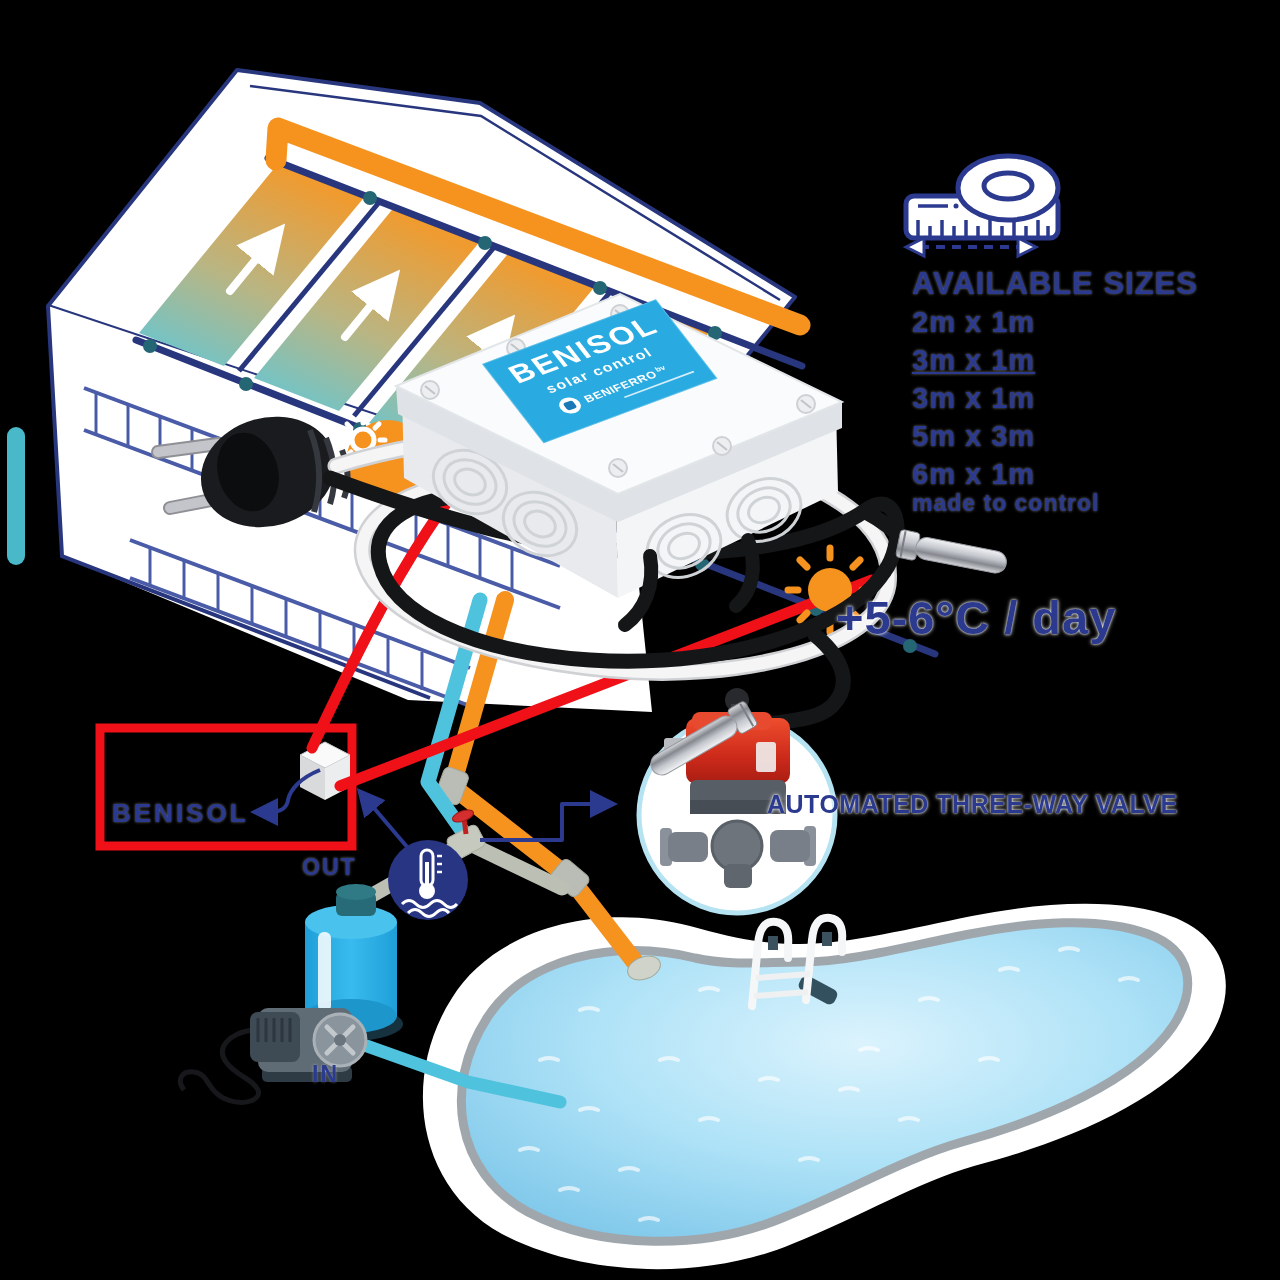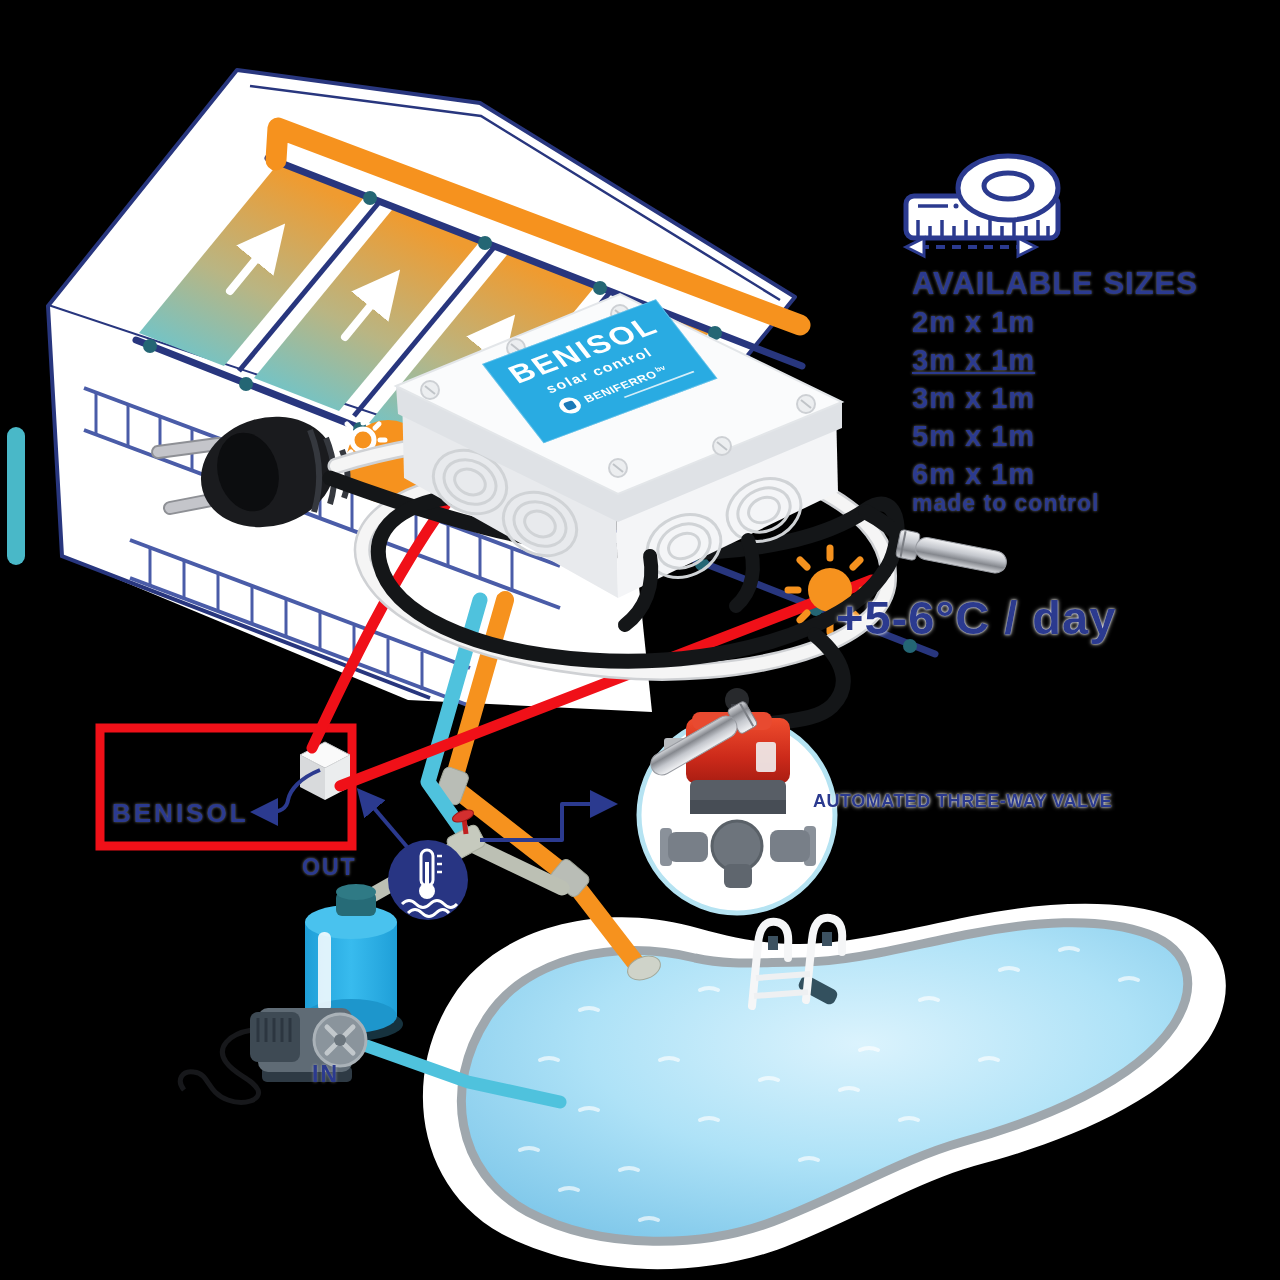--- a/index.html
+++ b/index.html
@@ -6,21 +6,21 @@
   #stage{position:relative;width:1264px;height:1280px;background:#000;overflow:hidden;
          font-family:"Liberation Sans",sans-serif;}
   .txt{position:absolute;color:#2b3a8f;font-weight:800;line-height:1;
        text-shadow:0 0 3px rgba(255,255,255,.45);white-space:nowrap;}
   #sizes-heading{left:912px;top:268px;font-size:31px;letter-spacing:1px;}
   .size-item{left:912px;font-size:29px;letter-spacing:1px;}
   #size-0{top:308px;} #size-1{top:346px;text-decoration:underline;} #size-2{top:384px;} #size-3{top:422px;} #size-4{top:460px;}
   #sizes-note{left:912px;top:492px;font-size:23px;letter-spacing:1px;}
   #benefit-label{left:836px;top:594px;font-size:47px;letter-spacing:1px;
        text-shadow:0 0 4px rgba(255,255,255,.85),0 0 2px rgba(255,255,255,.9);}
-  #valve-label{left:813px;top:792px;font-size:18px;letter-spacing:.5px;
+  #valve-label{left:767px;top:792px;font-size:25px;letter-spacing:.5px;
        text-shadow:0 0 4px rgba(255,255,255,.85),0 0 2px rgba(255,255,255,.9);}
   #benisol-label{left:112px;top:800px;font-size:26px;letter-spacing:3px;}
   #out-label{left:302px;top:856px;font-size:23px;letter-spacing:2px;}
   #in-label{left:312px;top:1063px;font-size:23px;letter-spacing:2px;}
   #box-label{position:absolute;left:0;top:0;width:185px;height:110px;
        transform-origin:0 0;transform:matrix(0.94,-0.35,0.56,0.72,482,364);
        background:#29abe2;color:#fff;text-align:center;box-shadow:0 0 0 1px rgba(255,255,255,.25) inset;}
   #box-label .brand{font-size:31px;font-weight:800;letter-spacing:2px;margin-top:8px;}
   #box-label .sub{font-size:15px;font-weight:700;letter-spacing:1.5px;margin-top:1px;}
   #box-label .logorow{display:flex;align-items:center;justify-content:center;gap:6px;margin-top:8px;}
@@ -434,21 +434,21 @@
     <polygon points="1036,247 1018,238 1018,256" fill="#ffffff" stroke="#2b3a8f" stroke-width="3"></polygon>
   </g>
 </g>
 </svg>
 
 
 <div class="txt" id="sizes-heading">AVAILABLE SIZES</div>
 <div class="txt size-item" id="size-0">2m x 1m</div>
 <div class="txt size-item" id="size-1">3m x 1m</div>
 <div class="txt size-item" id="size-2">3m x 1m</div>
-<div class="txt size-item" id="size-3">5m x 1m</div>
+<div class="txt size-item" id="size-3">5m x 3m</div>
 <div class="txt size-item" id="size-4">6m x 1m</div>
 <div class="txt" id="sizes-note">made to control</div>
 
 <div class="txt" id="benefit-label">+5-6°C / day</div>
 <div class="txt" id="valve-label">AUTOMATED THREE-WAY VALVE</div>
 <div class="txt" id="benisol-label">BENISOL</div>
 <div class="txt" id="out-label">OUT</div>
 <div class="txt" id="in-label">IN</div>
 
 <div id="box-label">

